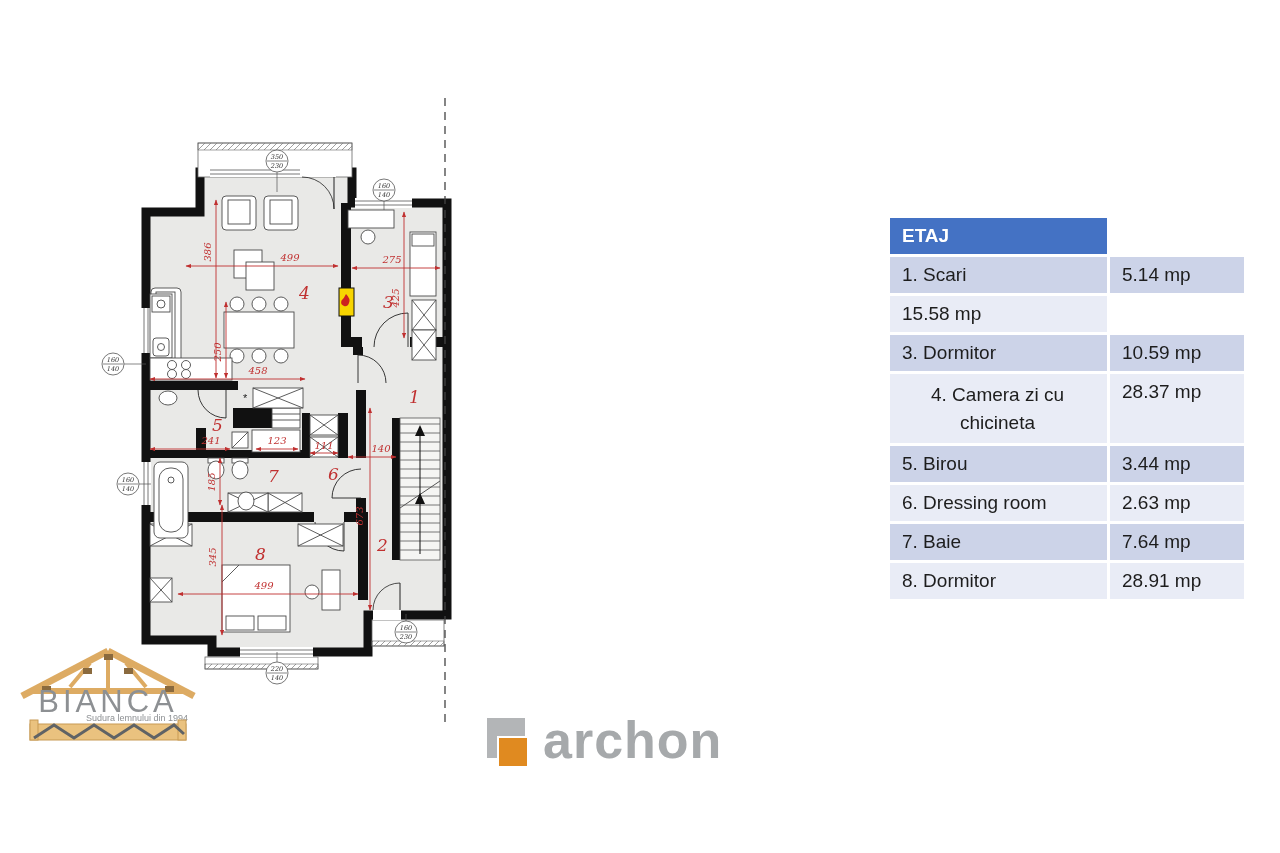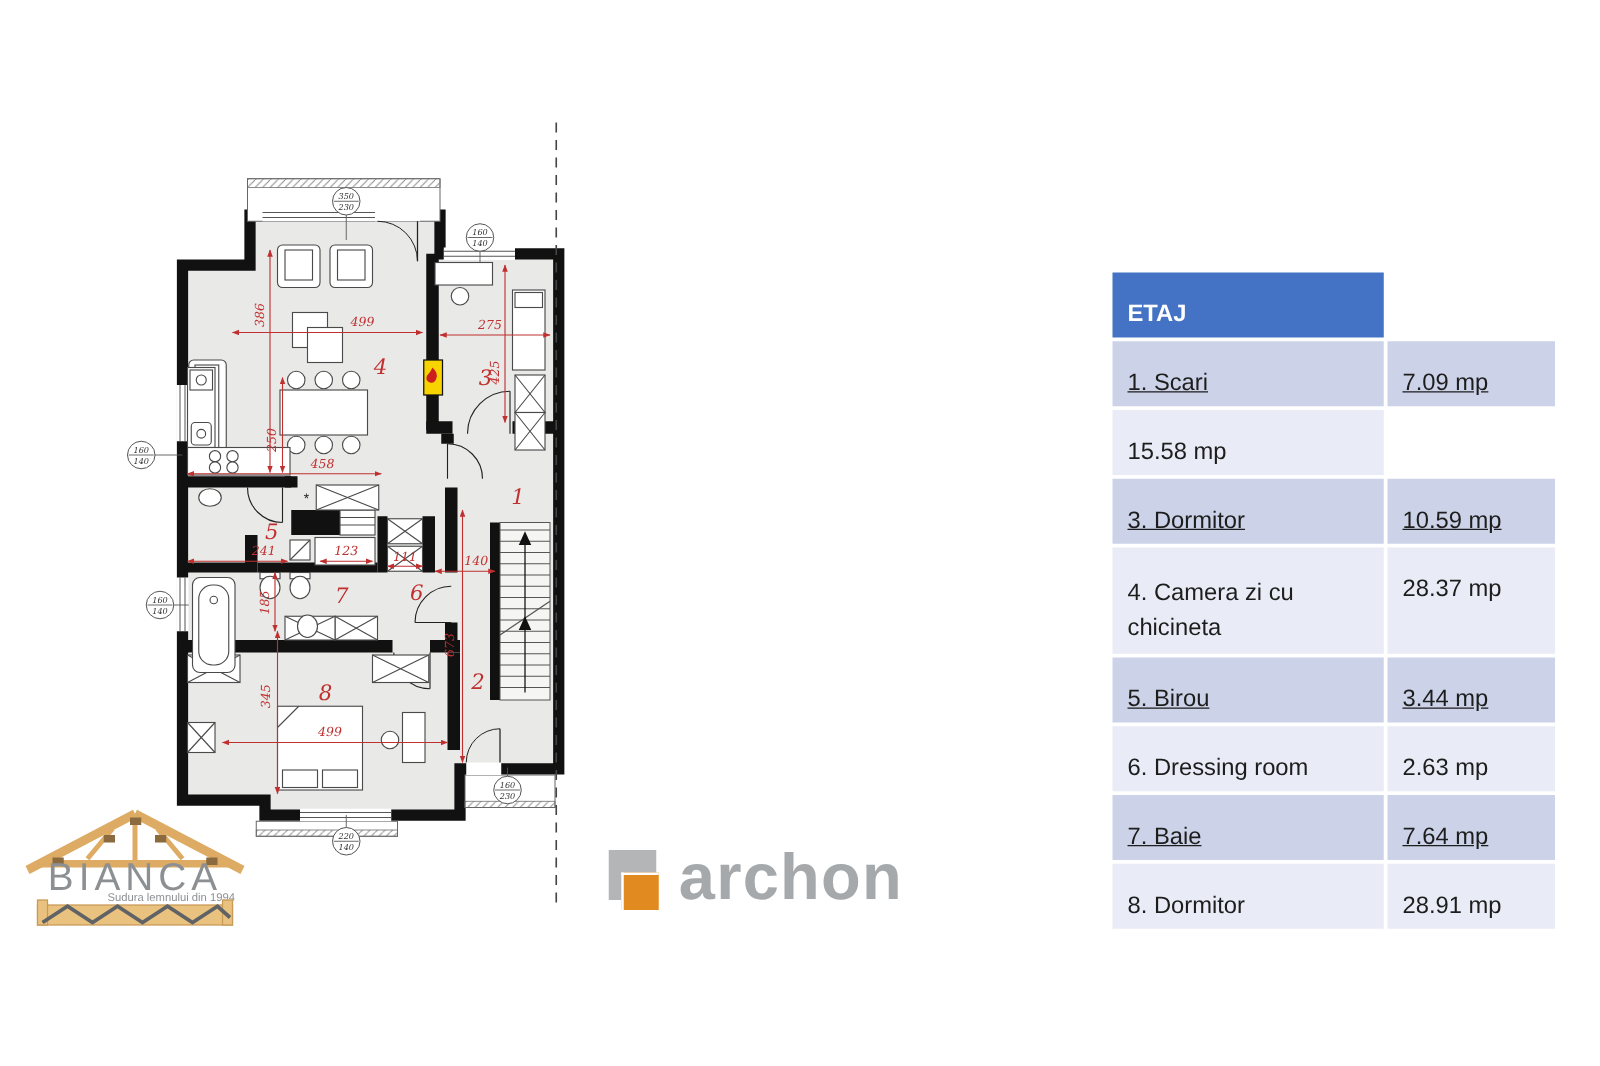--- a/index.html
+++ b/index.html
@@ -5,32 +5,32 @@
   html,body{margin:0;padding:0;}
   body{width:1280px;height:853px;background:#ffffff;position:relative;overflow:hidden;
        font-family:"Liberation Sans",sans-serif;}
 
   
   #plan{position:absolute;left:80px;top:90px;width:390px;height:650px;}
 
   
   .legend{position:absolute;left:890px;top:218px;width:354px;font-size:19px;color:#1d1d1d;}
   .lrow{display:grid;grid-template-columns:217px 134px;column-gap:3px;margin-bottom:3px;}
-  .lcell{padding:23px 0 7px 12px;min-height:22px;display:flex;align-items:center;}
+  .lcell{padding:7px 0 7px 12px;min-height:22px;display:flex;align-items:center;}
   .lrow.header .lcell{background:#4472c4;color:#ffffff;font-weight:bold;}
-  .lrow.dark  .lcell{background:#ccd3e8;text-decoration:underline;}
+  .lrow.dark  .lcell{background:#ccd3e8;}
   .lrow.light .lcell{background:#e9ecf6;}
-  .lrow.tall .lcell{align-items:flex-start;}
+  .lrow.tall .lcell{align-items:flex-start;text-align:center;}
   .lrow.tall .lcell.lab{min-height:50px;line-height:1.45;padding-right:14px;}
 
   
   #bianca{position:absolute;left:20px;top:646px;width:176px;height:102px;}
 
   
-  #archon{position:absolute;left:487px;top:678px;height:54px;display:flex;align-items:flex-start;}
+  #archon{position:absolute;left:487px;top:716px;height:54px;display:flex;align-items:flex-start;}
   #archon .mark{width:44px;height:50px;position:relative;margin-right:12px;}
   #archon .sq-gray{position:absolute;left:0;top:2px;width:38px;height:40px;background:#b3b5b7;}
   #archon .sq-orange{position:absolute;left:10px;top:20px;width:28px;height:28px;background:#e08a20;
                      border-left:2px solid #fff;border-top:2px solid #fff;}
   #archon .word{font-size:52px;font-weight:bold;color:#a6a9ab;letter-spacing:1px;line-height:48px;}
 </style>
 </head>
 <body>
 
 <svg id="plan" viewBox="80 90 390 650">
@@ -346,21 +346,21 @@
 
   <line x1="445" y1="98" x2="445" y2="728" stroke="#444" stroke-width="1.3" stroke-dasharray="8 6"></line>
 </svg>
 
 <div class="legend">
   <div class="lrow header">
     <div class="lcell lab">ETAJ</div>
   </div>
   <div class="lrow dark">
     <div class="lcell lab">1. Scari</div>
-    <div class="lcell val">7.09 mp</div>
+    <div class="lcell val">5.14 mp</div>
   </div>
   <div class="lrow light">
     <div class="lcell val">15.58 mp</div>
   </div>
   <div class="lrow dark">
     <div class="lcell lab">3. Dormitor</div>
     <div class="lcell val">10.59 mp</div>
   </div>
   <div class="lrow light tall">
     <div class="lcell lab">4. Camera zi cu chicineta</div>

